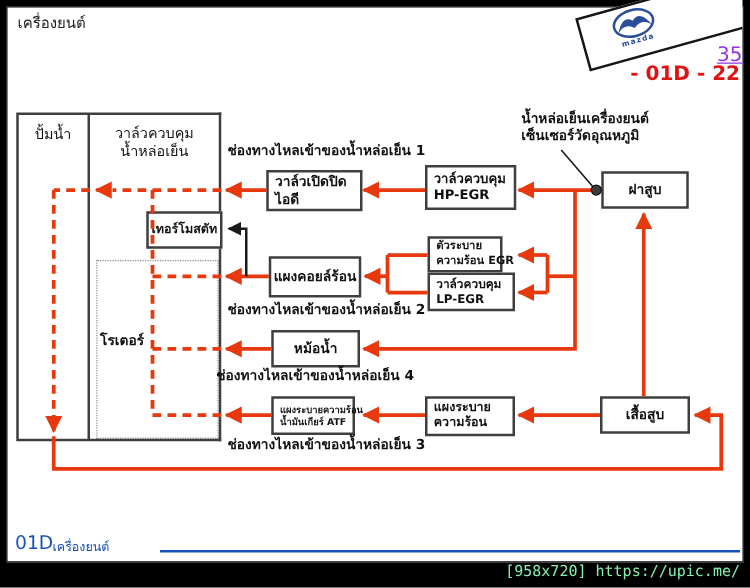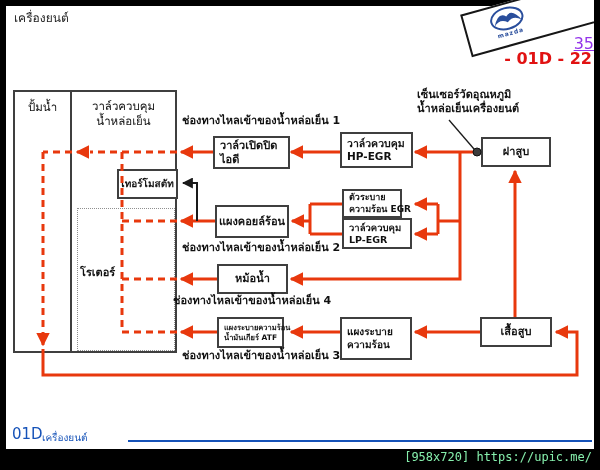--- a/index.html
+++ b/index.html
@@ -101,36 +101,36 @@
 <div class="cbox center" style="left:481px;top:137px;width:70px;height:30px;font-size:11px;">
   <div>ฝาสูบ</div>
 </div>
 <div class="cbox center" style="left:217px;top:264px;width:71px;height:30px;font-size:11px;">
   <div>หม้อน้ำ</div>
 </div>
 <div class="cbox" style="left:217px;top:317px;width:67px;height:31px;font-size:7.5px;">
   <div>แผงระบายความร้อน</div>
   <div>น้ำมันเกียร์ ATF</div>
 </div>
-<div class="cbox" style="left:340px;top:317px;width:72px;height:43px;font-size:10px;">
+<div class="cbox" style="left:340px;top:317px;width:72px;height:32px;font-size:10px;">
   <div>แผงระบาย</div>
   <div>ความร้อน</div>
 </div>
 <div class="cbox center" style="left:480px;top:317px;width:72px;height:30px;font-size:11px;">
   <div>เสื้อสูบ</div>
 </div>
 
 <div class="lbl" style="left:182px;top:114px;text-align:center;">ช่องทางไหลเข้าของน้ำหล่อเย็น 1</div>
 <div class="lbl" style="left:182px;top:241px;">ช่องทางไหลเข้าของน้ำหล่อเย็น 2</div>
 <div class="lbl" style="left:173px;top:294px;">ช่องทางไหลเข้าของน้ำหล่อเย็น 4</div>
 <div class="lbl" style="left:182px;top:349px;">ช่องทางไหลเข้าของน้ำหล่อเย็น 3</div>
 
 <div class="lbl" style="left:417px;top:88px;">
+  <div>น้ำหล่อเย็นเครื่องยนต์</div>
   <div>เซ็นเซอร์วัดอุณหภูมิ</div>
-  <div>น้ำหล่อเย็นเครื่องยนต์</div>
 </div>
 
 <svg class="wires" width="600" height="470" viewBox="0 0 600 470">
   <defs>
     <marker id="arRed" viewBox="0 0 10 10" refX="9" refY="5" markerWidth="4.6" markerHeight="4.6" orient="auto">
       <path d="M0,0 L10,5 L0,10 Z" fill="#e8380d"></path>
     </marker>
     <marker id="arBlk" viewBox="0 0 10 10" refX="9" refY="5" markerWidth="5.5" markerHeight="5.5" orient="auto">
       <path d="M0,0 L10,5 L0,10 Z" fill="#1a1a1a"></path>
     </marker>

